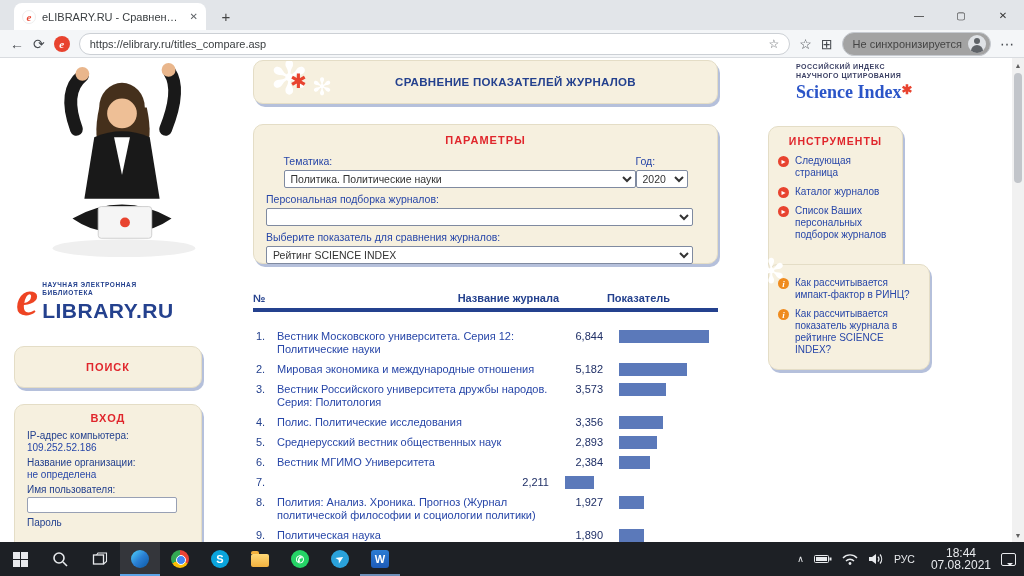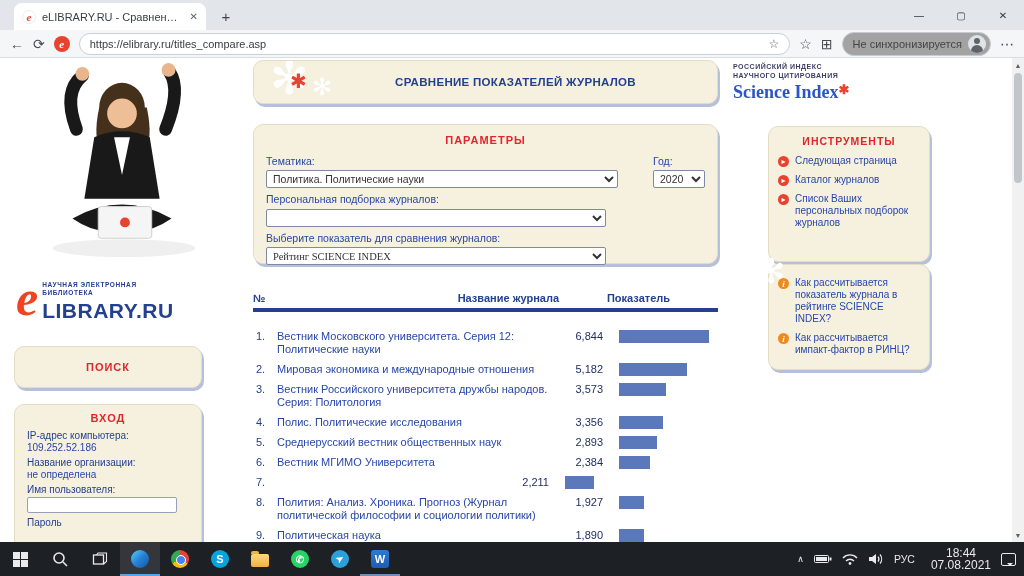--- a/index.html
+++ b/index.html
@@ -60,43 +60,43 @@
   
   .header-panel { position:absolute; left:253px; top:2px; width:465px; height:44px; display:flex; align-items:center; justify-content:center; overflow:hidden; }
   .flower { position:absolute; color:#fff; }
   .fl1 { left:16px; top:-10px; font-size:46px; }
   .fl2 { left:58px; top:12px; font-size:24px; }
   .red-ast { position:absolute; left:36px; top:8px; font-size:20px; color:#e8432f; }
   .header-title { font-size:11.5px; font-weight:bold; color:#24418e; letter-spacing:.3px; margin-left:60px; }
   .params-panel { position:absolute; left:253px; top:66px; width:465px; height:140px; padding:9px 12px 0; }
   .params-title { text-align:center; margin-bottom:4px; }
   .form-label { font-size:10.5px; color:#2746a8; margin:5px 0 2px; }
-  .row1 { display:flex; justify-content:space-between; }
+  .row1 { display:flex; justify-content:center; }
   select { height:18px; font-size:10.5px; font-family:"Liberation Sans",sans-serif; color:#333; background:#fff;
            border:1px solid #7f8aa0; border-radius:2px; padding:0 2px; }
-  .sel-topic { width:352px; } .sel-year { width:52px; } .sel-wide { width:340px;font-family:Liberation Serif, serif; }
+  .sel-topic { width:352px; } .sel-year { width:52px; } .sel-wide { width:427px; }
 
   .jtable { position:absolute; left:253px; top:234px; width:465px; }
   .thead { display:flex; font-size:11px; font-weight:bold; color:#24418e; padding-bottom:4px; }
   .th-num { width:24px; } .th-title { width:282px; text-align:right; } .th-val { flex:1; text-align:center; }
   .rule { height:3px; border-top:2px solid #24418e; border-bottom:2px solid #24418e; }
   .rows { margin-top:14px; }
   .t-row { display:grid; grid-template-columns:24px 282px 54px auto; align-items:start; padding:4px 0 3px; }
   .t-rank { font-size:11px; color:#24418e; padding-left:3px; }
   .t-title { font-size:11px; line-height:13px; color:#2746a8; padding-right:10px; }
   .t-value { font-size:11px; color:#1f2f66; text-align:right; padding-right:10px; }
   .t-barcell { padding-left:6px; }
   .t-bar { height:13px; background:#5b79ba; }
 
   
-  .rsci { position:absolute; left:733px; top:4px; width:166px; }
+  .rsci { position:absolute; left:796px; top:4px; width:166px; }
   .rsci-cap { font-size:7px; font-weight:bold; color:#3a3f63; letter-spacing:.5px; line-height:9px; }
   .rsci-name { font:bold 18px "Liberation Serif",serif; color:#2b55c8; margin-top:2px; }
   .rsci-ast { color:#e8432f; font-size:13px; vertical-align:4px; }
-  .tools-panel { position:absolute; left:768px; top:68px; width:162px; padding:8px 9px 25px; }
+  .tools-panel { position:absolute; left:768px; top:68px; width:135px; padding:8px 9px 25px; }
   .tools-title { text-align:center; font-size:10.5px; margin-bottom:8px; }
   .tool-item, .help-item { display:flex; gap:6px; margin-bottom:7px; align-items:flex-start; }
   .tool-bullet { flex:none; width:11px; height:11px; border-radius:50%; background:#e8432f; color:#fff;
                  display:flex; align-items:center; justify-content:center; margin-top:1px; }
   .tool-bullet::before { content:"▸"; font-size:8px; line-height:1; }
   .help-bullet { flex:none; width:11px; height:11px; border-radius:50%; background:#ef8b1e; color:#fff;
                  display:flex; align-items:center; justify-content:center; margin-top:1px; }
   .help-bullet::before { content:"i"; font:bold italic 9px "Liberation Serif",serif; }
   .side-link { font-size:10px; line-height:12px; color:#2746a8; }
   .help-panel { position:absolute; left:768px; top:206px; width:162px; padding:12px 9px 6px; }
@@ -347,26 +347,26 @@
     <span class="side-link">Список Ваших персональных подборок журналов</span>
   </div>
 </div>
     </div>
 
     <div class="help-panel panel">
       <span class="help-flower">✻</span>
       <div>
   <div class="help-item">
     <span class="help-bullet"></span>
-    <span class="side-link">Как рассчитывается показатель журнала в рейтинге SCIENCE INDEX?</span>
+    <span class="side-link">Как рассчитывается импакт-фактор в РИНЦ?</span>
   </div>
 
   <div class="help-item">
     <span class="help-bullet"></span>
-    <span class="side-link">Как рассчитывается импакт-фактор в РИНЦ?</span>
+    <span class="side-link">Как рассчитывается показатель журнала в рейтинге SCIENCE INDEX?</span>
   </div>
 </div>
     </div>
 
     <div class="scrollbar">
       <span class="scroll-arrow sa-up">▲</span>
       <span class="scroll-thumb"></span>
       <span class="scroll-arrow sa-down">▼</span>
     </div>
   </div>

